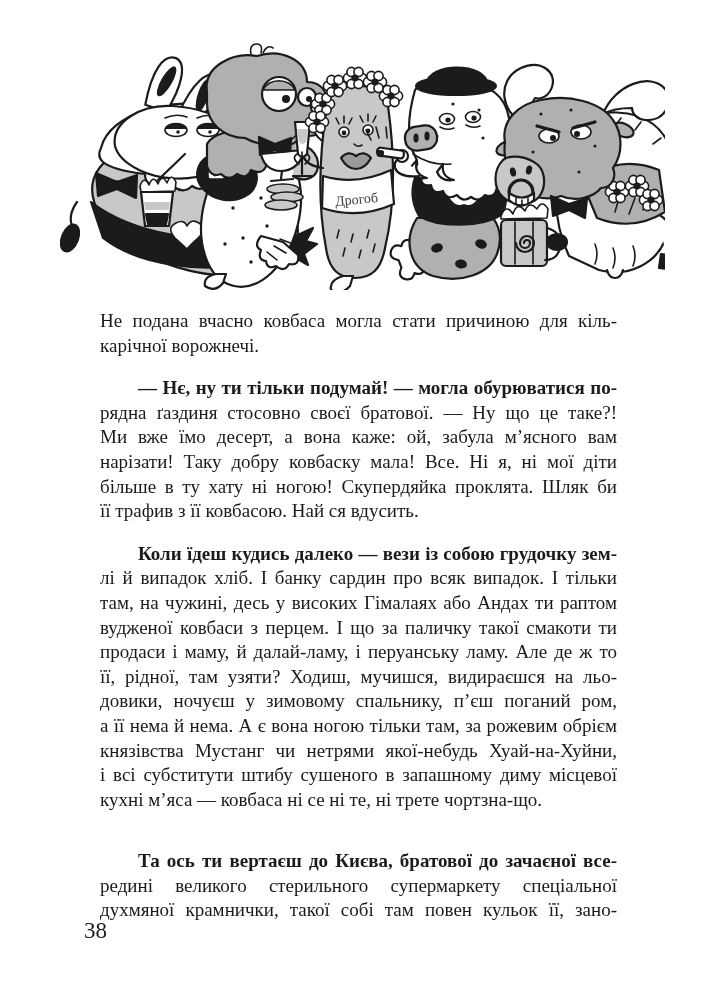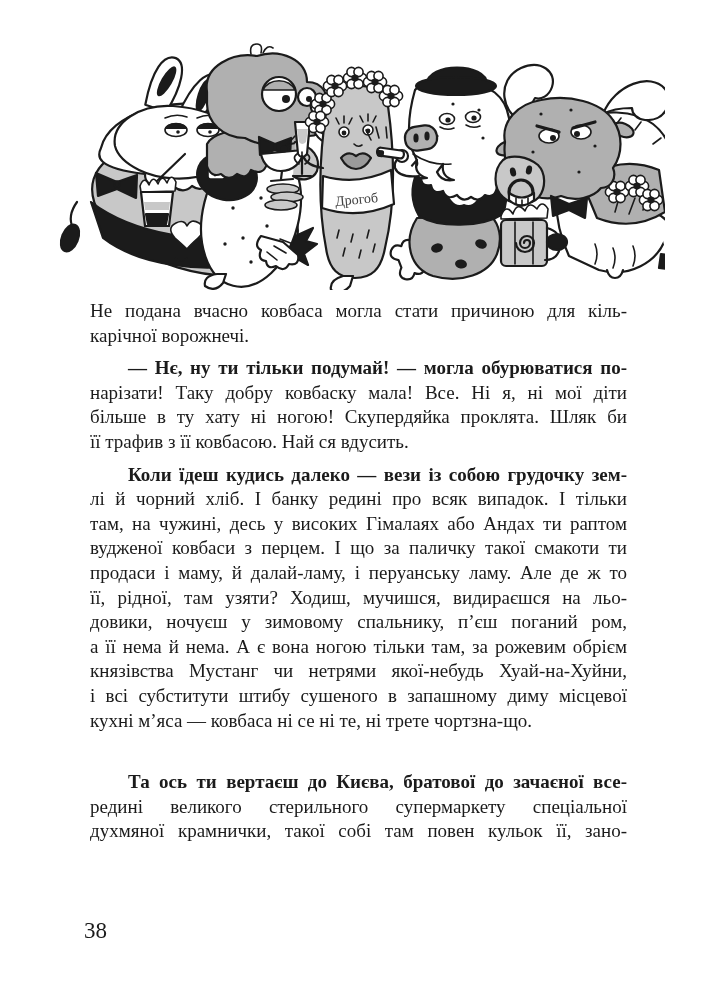--- a/index.html
+++ b/index.html
@@ -17,21 +17,21 @@
   .g2{fill:#b0b0b0;}
   .g3{fill:#9a9a9a;}
   .k{fill:#1b1b1b;}
   .thin{stroke-width:1.6;}
   .thick{stroke-width:3.2;}
   
   .text-block{
     position:absolute;left:82px;top:291px;width:553px;
     font-size:19px;line-height:24.6px;
   }
-  .para{margin:8px;}
+  .para{margin:18px;}
   .para.section-break{margin-top:37px;}
   .line{text-align:justify;text-justify:inter-word;white-space:normal;}
   .line.j{text-align-last:justify;}
   .line.indent{text-indent:38px;font-weight:bold;}
   .page-number{
     position:absolute;left:84px;top:902px;font-size:23px;color:#1b1b1b;margin-top:16px;
   }
 </style>
 </head>
 <body>
@@ -278,27 +278,29 @@
     </svg>
   </div>
 
   <div class="text-block">
       <div class="para">
         <div class="line j">Не подана вчасно ковбаса могла стати причиною для кіль-</div>
         <div class="line">карічної ворожнечі.</div>
       </div>
       <div class="para">
         <div class="line j indent">— Нє, ну ти тільки подумай! — могла обурюватися по-</div>
+        <div class="line j">рядна ґаздиня стосовно своєї братової. — Ну що це таке?!</div>
+        <div class="line j">Ми вже їмо десерт, а вона каже: ой, забула м’ясного вам</div>
         <div class="line j">нарізати! Таку добру ковбаску мала! Все. Ні я, ні мої діти</div>
         <div class="line j">більше в ту хату ні ногою! Скупердяйка проклята. Шляк би</div>
         <div class="line">її трафив з її ковбасою. Най ся вдусить.</div>
       </div>
       <div class="para">
         <div class="line j indent">Коли їдеш кудись далеко — вези із собою грудочку зем-</div>
-        <div class="line j">лі й чорний хліб. І банку редині про всяк випадок. І тільки</div>
+        <div class="line j">лі й випадок хліб. І банку сардин про всяк випадок. І тільки</div>
         <div class="line j">там, на чужині, десь у високих Гімалаях або Андах ти раптом</div>
         <div class="line j">вудженої ковбаси з перцем. І що за паличку такої смакоти ти</div>
         <div class="line j">продаси і маму, й далай-ламу, і перуанську ламу. Але де ж то</div>
         <div class="line j">її, рідної, там узяти? Ходиш, мучишся, видираєшся на льо-</div>
         <div class="line j">довики, ночуєш у зимовому спальнику, п’єш поганий ром,</div>
         <div class="line j">а її нема й нема. А є вона ногою тільки там, за рожевим обрієм</div>
         <div class="line j">князівства Мустанг чи нетрями якої-небудь Хуай-на-Хуйни,</div>
         <div class="line j">і всі субститути штибу сушеного в запашному диму місцевої</div>
         <div class="line">кухні м’яса — ковбаса ні се ні те, ні трете чортзна-що.</div>
       </div>

